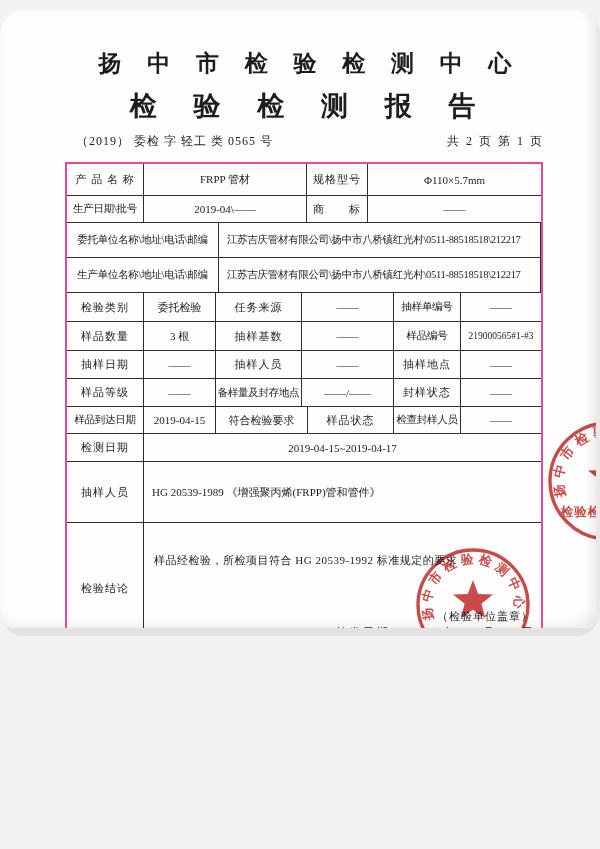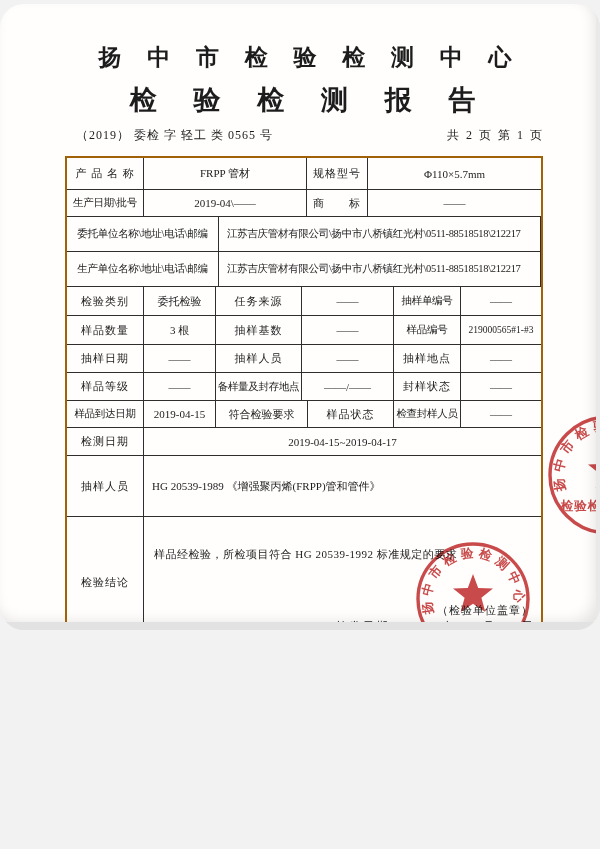--- a/index.html
+++ b/index.html
@@ -1,34 +1,34 @@
 <!DOCTYPE html>
 <html><head>
 <meta charset="utf-8">
 <style>
   html,body{margin:0;padding:0;background:#f2f2f2;}
   .page{
     position:relative;width:600px;height:626px;background:#fffefd;
     font-family:"Liberation Serif","DejaVu Serif",serif;color:#1c1c1c;
-    overflow:hidden;margin:4px auto;
+    overflow:hidden;margin:10px auto;
     box-shadow:inset -6px -8px 14px rgba(0,0,0,0.10);
     border-radius:24px;
   }
   .edge-bottom{position:absolute;left:0;right:0;bottom:0;height:8px;background:#e2e2e2;}
   .edge-right{position:absolute;top:0;bottom:0;right:0;width:4px;background:#e9e9e9;}
 
   .org-title{position:absolute;top:38px;left:30px;width:560px;text-align:center;
     font-size:23px;font-weight:bold;letter-spacing:10px;white-space:nowrap;}
   .report-title{position:absolute;top:78px;left:30px;width:560px;text-align:center;
     font-size:27px;font-weight:bold;letter-spacing:15px;white-space:nowrap;}
   .ref-no{position:absolute;top:123px;left:76px;font-size:12px;letter-spacing:1px;}
   .page-info{position:absolute;top:123px;right:56px;font-size:12px;letter-spacing:2px;}
 
   .tbl{position:absolute;left:65px;top:152px;width:478px;height:530px;
-    border:2px solid #a16207;box-sizing:border-box;}
+    border:2px solid #ec4899;box-sizing:border-box;}
   .tr{display:flex;width:100%;box-sizing:border-box;}
   .td{box-sizing:border-box;border-right:1px solid #2e2e2e;border-bottom:1px solid #2e2e2e;
     display:flex;align-items:center;justify-content:center;
     font-size:11px;white-space:nowrap;overflow:hidden;}
   .td.last{border-right:none;}
   .tr.lastrow .td{border-bottom:none;padding-left:14px;}
   .td.leftal{justify-content:flex-start;padding-left:8px;}
   .td.small{font-size:10.5px;letter-spacing:-0.3px;}
   .lab{letter-spacing:1px;}
   

